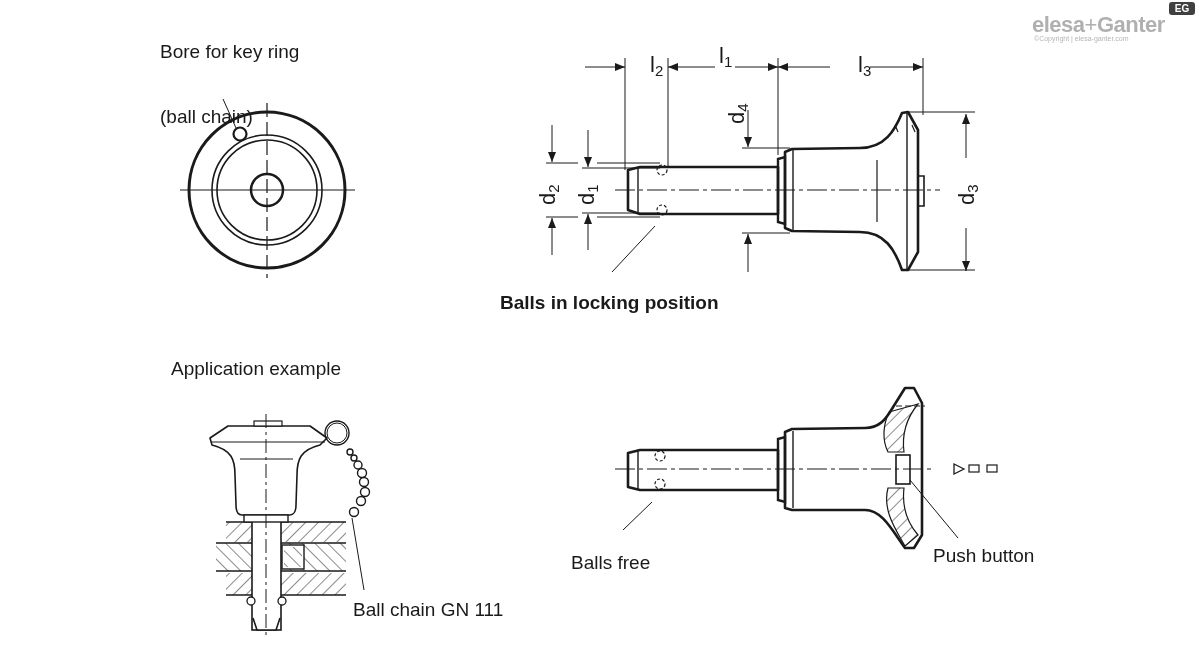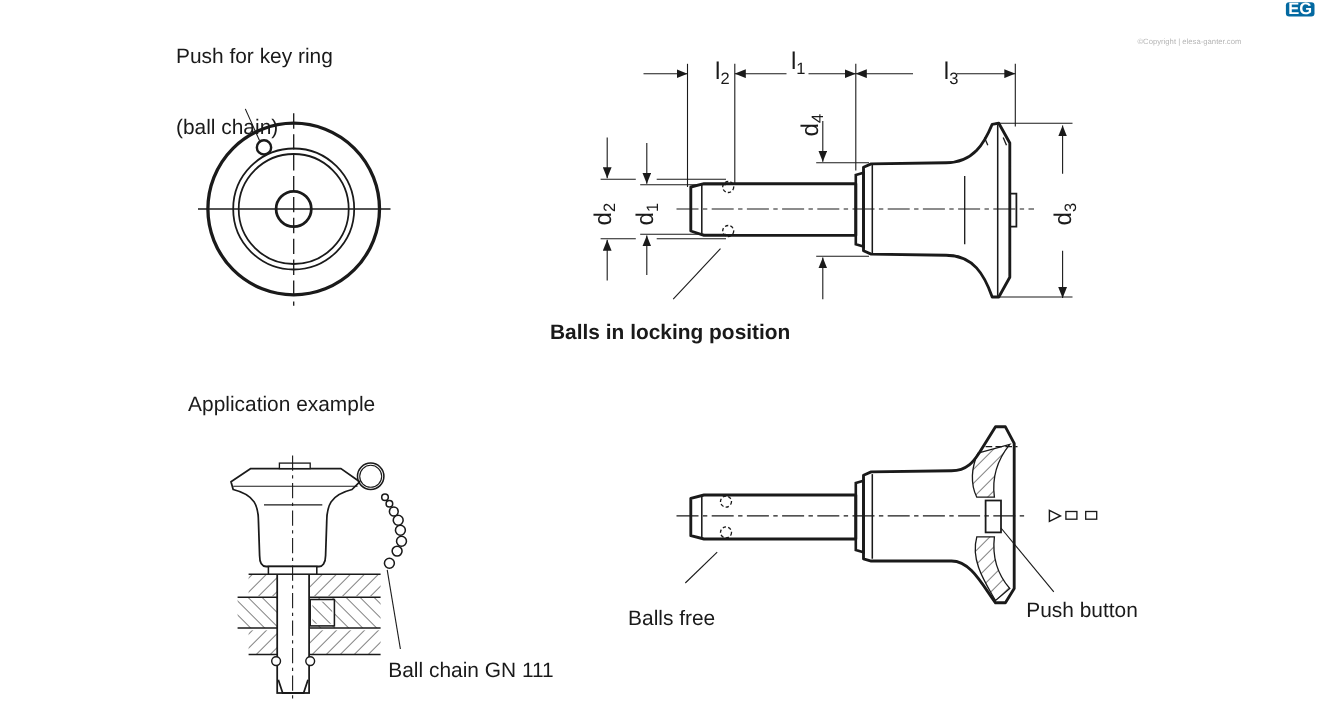--- a/index.html
+++ b/index.html
@@ -4,29 +4,30 @@
 <style>
   html, body { margin:0; padding:0; background:#ffffff; }
   body { width:1200px; height:653px; position:relative; overflow:hidden; font-family:"Liberation Sans", sans-serif; color:#1a1a1a; }
   svg { position:absolute; left:0; top:0; }
   .lbl { position:absolute; font-size:19px; color:#1a1a1a; white-space:nowrap; font-family:"Liberation Sans", sans-serif; }
   .bold { font-weight:normal; }
   .logo { position:absolute; left:1032px; top:8px; width:165px; height:36px; }
   .logo-text { position:absolute; left:0; top:4px; font-size:22px; font-weight:bold; color:#b0b0b0; letter-spacing:-0.5px; font-family:"Liberation Sans", sans-serif; }
   .logo-text .plus { font-weight:normal; }
   .logo-copy { position:absolute; left:2px; top:27px; font-size:7px; color:#b5b5b5; font-family:"Liberation Sans", sans-serif; }
-  .logo-badge { position:absolute; left:137px; top:-6px; width:26px; height:13px; background:#0369a1; border-radius:3px; color:#fff; font-size:15px; font-weight:bold; text-align:center; line-height:13px; font-family:"Liberation Sans", sans-serif; }
+  .logo-badge { position:absolute; left:137px; top:-6px; width:26px; height:13px; background:#404040; border-radius:3px; color:#fff; font-size:10px; font-weight:bold; text-align:center; line-height:13px; font-family:"Liberation Sans", sans-serif; }
   .dim { position:absolute; font-size:22px; font-family:"Liberation Sans", sans-serif; color:#1a1a1a; }
   .dim sub { font-size:15px; vertical-align:-4px; }
   .rot { transform:rotate(-90deg); transform-origin:left top; }
 </style>
 </head>
 <body>
 
 <div class="logo">
+  <div class="logo-text"><span>elesa</span><span class="plus">+</span><span>Ganter</span></div>
   <div class="logo-badge">EG</div>
   <div class="logo-copy">©Copyright | elesa-ganter.com</div>
 </div>
 
 <svg width="1200" height="653" viewBox="0 0 1200 653">
   <defs>
     <marker id="arr" markerWidth="10" markerHeight="8" refX="10" refY="4" orient="auto" markerUnits="userSpaceOnUse">
       <path d="M0,0 L10,4 L0,8 Z" fill="#1a1a1a"></path>
     </marker>
     <pattern id="hatch" patternUnits="userSpaceOnUse" width="9" height="9" patternTransform="rotate(45)">
@@ -163,21 +164,21 @@
 
     <path d="M964,469 L954,464 L954,474 Z" transform="translate(0,0)" stroke-width="1.3"></path>
     <rect x="969" y="465" width="10" height="7" stroke-width="1.2"></rect>
     <rect x="987" y="465" width="10" height="7" stroke-width="1.2"></rect>
 
     <line x1="623" y1="530" x2="652" y2="502" stroke-width="1"></line>
     <line x1="910" y1="480" x2="958" y2="538" stroke-width="1"></line>
   </g>
 </svg>
 
-<div class="lbl" style="left:160px;top:41px;">Push for key ring</div>
+<div class="lbl" style="left:160px;top:41px;">Bore for key ring</div>
 <div class="lbl" style="left:160px;top:67px;margin-top:39px;">(ball chain)</div>
 
 <div class="dim" style="left:650px;top:52px;"><span>l</span><sub>2</sub></div>
 <div class="dim" style="left:719px;top:43px;"><span>l</span><sub>1</sub></div>
 <div class="dim" style="left:845px;top:52px;margin-left:13px;"><span>l</span><sub>3</sub></div>
 <div class="dim rot" style="left:724px;top:124px;"><span>d</span><sub>4</sub></div>
 <div class="dim rot" style="left:535px;top:205px;"><span>d</span><sub>2</sub></div>
 <div class="dim rot" style="left:574px;top:205px;"><span>d</span><sub>1</sub></div>
 <div class="dim rot" style="left:954px;top:205px;"><span>d</span><sub>3</sub></div>
 

